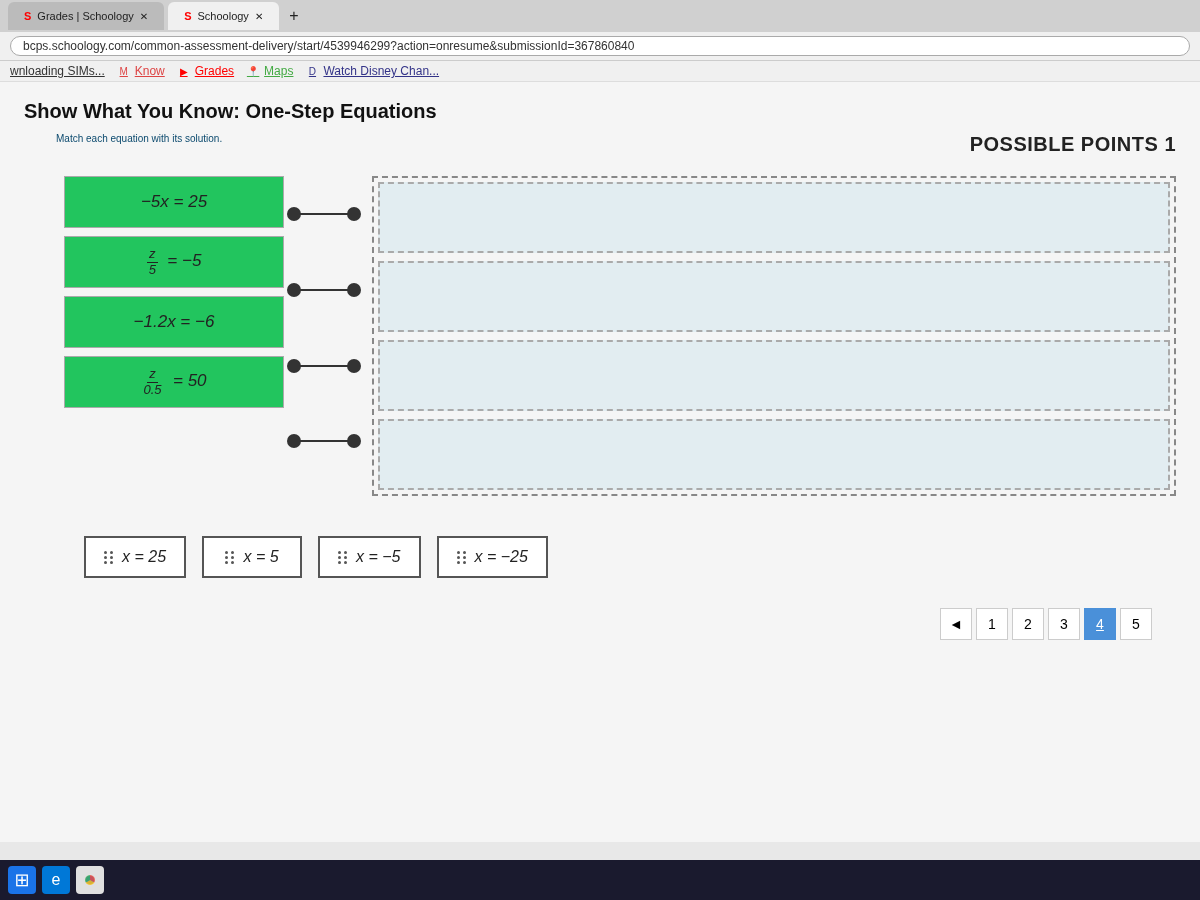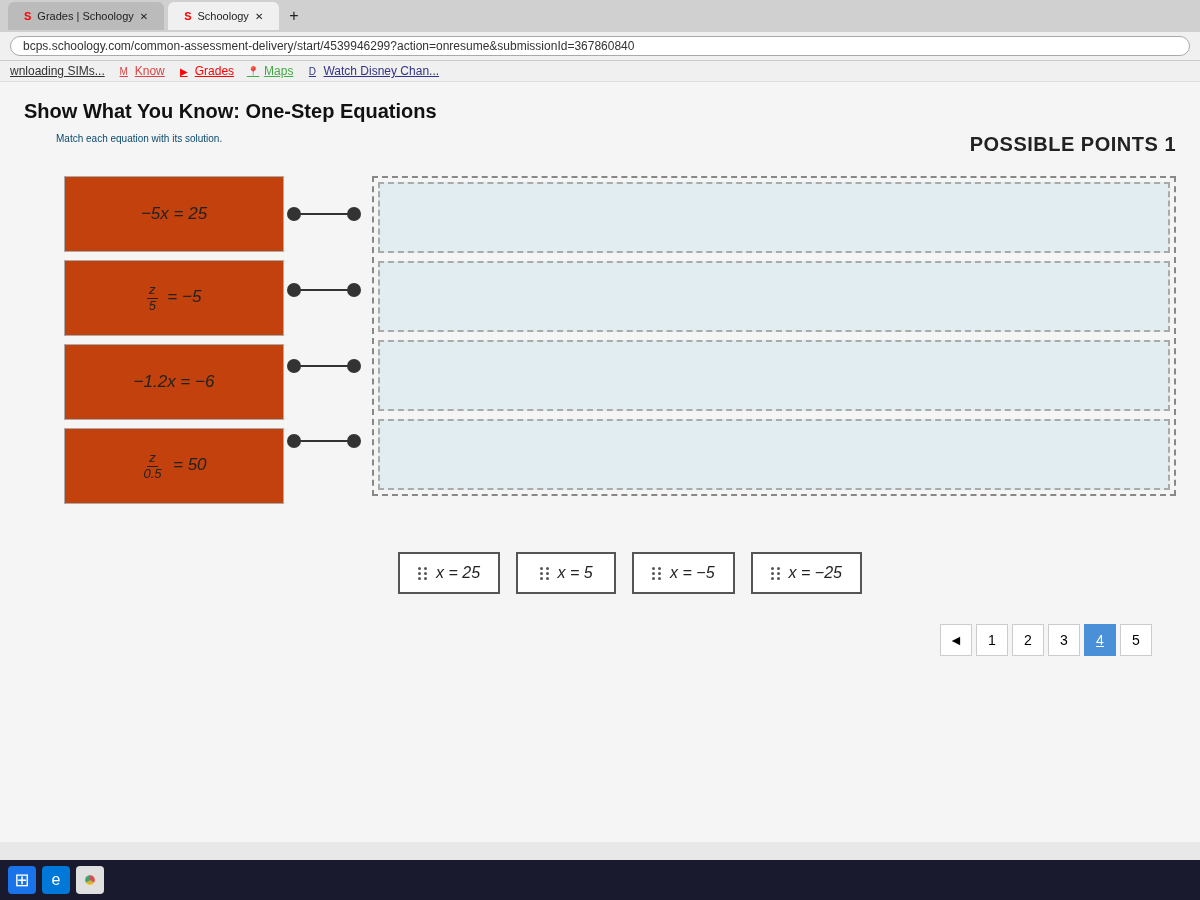--- a/index.html
+++ b/index.html
@@ -135,40 +135,39 @@
     .equations-col {
       display: flex;
       flex-direction: column;
       gap: 0;
       flex: 0 0 auto;
       margin-left: 40px;
     }
 
     .equation-box {
       border: 1px solid #aaa;
-      background: #c2410c;
+      background: #22c55e;
       padding: 14px 30px;
       margin-bottom: 8px;
       min-width: 220px;
       display: flex;
       align-items: center;
       justify-content: center;
       font-size: 17px;
-      height: 76px;
+      height: 52px;
       position: relative;
     }
 
     
     .answer-choices {
       display: flex;
       gap: 16px;
       margin-top: 40px;
       margin-left: 60px;
       flex-wrap: wrap;
-      justify-content: center;
     }
 
     .answer-chip {
       border: 2px solid #555;
       background: white;
       padding: 10px 18px;
       display: flex;
       align-items: center;
       gap: 8px;
       font-size: 16px;

